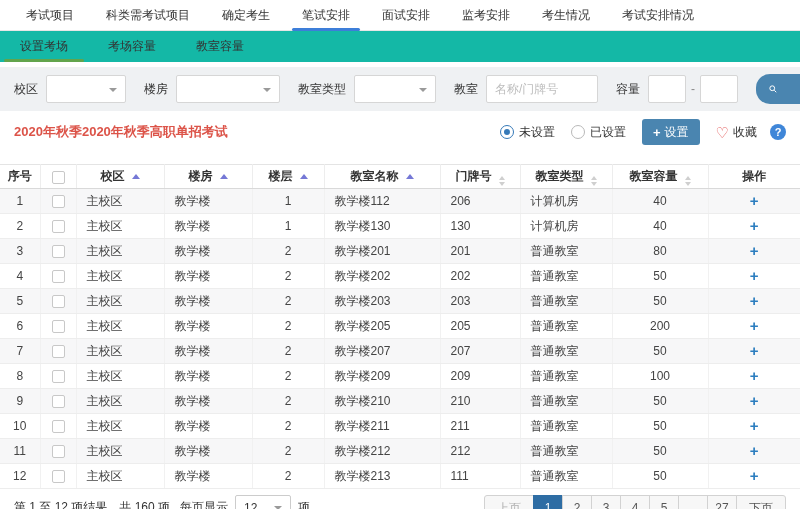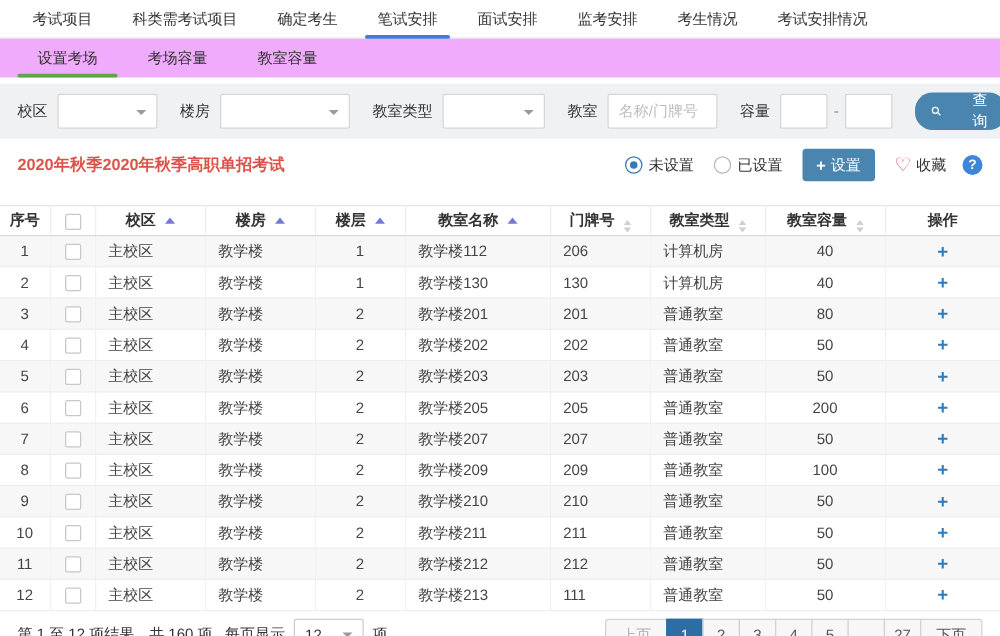--- a/index.html
+++ b/index.html
@@ -8,42 +8,42 @@
 
   
   .topnav { height:31px; display:flex; align-items:stretch; padding-left:10px;
     border-bottom:1px solid #e6e6e6; background:#fff; }
   .top-tab { position:relative; line-height:31px; padding:0 16px; font-size:12px;
     color:#333; cursor:pointer; white-space:nowrap; }
   .top-tab.active::after { content:""; position:absolute; left:6px; right:6px;
     bottom:-1px; height:3px; background:#3d7ed9; border-radius:2px; }
 
   
-  .subnav { height:31px; display:flex; align-items:stretch; padding-left:10px; background:#f0abfc; }
+  .subnav { height:31px; display:flex; align-items:stretch; background:#14b8a6; }
   .sub-tab { position:relative; line-height:31px; padding:0 20px; font-size:12px;
     color:#333; cursor:pointer; white-space:nowrap; }
   .sub-tab.active::after { content:""; position:absolute; left:4px; right:4px;
     bottom:0; height:3px; background:#62a44c; border-radius:2px; }
 
   
   .filterbar { height:44px; margin-top:5px; background:#eff1f3; display:flex;
     align-items:center; padding:0 14px; }
   .fgroup { display:flex; align-items:center; margin-right:18px; }
   .flabel { font-size:12px; color:#333; margin-right:8px; white-space:nowrap; }
   .select { height:28px; background:#fff; border:1px solid #d6d6d6; border-radius:2px;
     position:relative; cursor:pointer; }
   .select.w-campus { width:80px; } .select.w-building { width:104px; } .select.w-type { width:82px; }
   .caret { position:absolute; right:8px; top:12px; width:0; height:0;
     border-left:4px solid transparent; border-right:4px solid transparent;
     border-top:4px solid #9a9a9a; }
   .tinput { height:28px; border:1px solid #d6d6d6; border-radius:2px; background:#fff;
     padding:0 8px; font-size:12px; color:#333; outline:none;
     font-family:"Liberation Sans","DejaVu Sans",sans-serif; }
   .tinput::placeholder { color:#bdbdbd; }
-  .tinput.room { width:88px; }
+  .tinput.room { width:112px; }
   .tinput.cap { width:38px; }
   .sep { margin:0 5px; color:#888; font-size:12px; }
   .btn-search { height:30px; background:#4a85b0; color:#fff; border:none; border-radius:14px;
     padding:0 13px; font-size:12px; display:flex; align-items:center; gap:23px; cursor:pointer;
     font-family:"Liberation Sans","DejaVu Sans",sans-serif; }
 
   
   .title-row { height:28px; margin-top:7px; display:flex; align-items:center; padding:0 14px; }
   .exam-title { color:#dc5449; font-size:13px; font-weight:bold; }
   .spacer { flex:1; }

